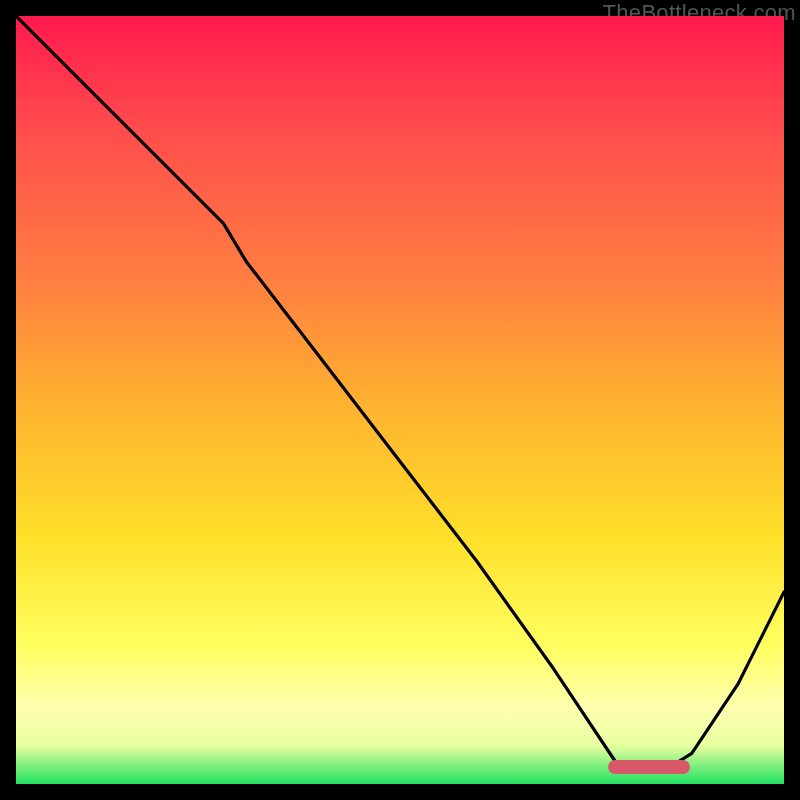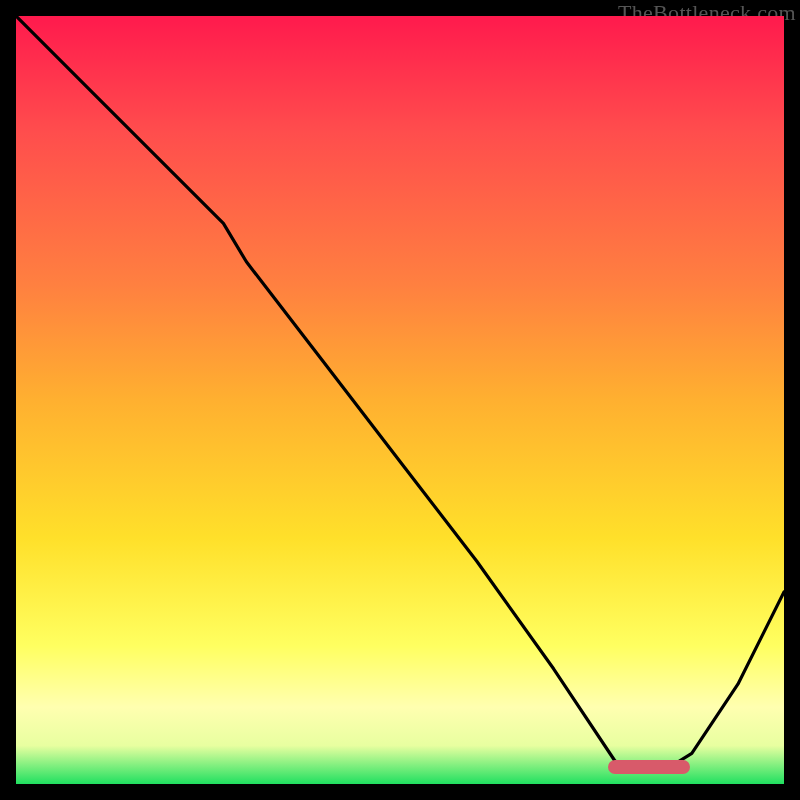--- a/index.html
+++ b/index.html
@@ -7,21 +7,20 @@
     padding: 0;
     width: 800px;
     height: 800px;
     background: #000;
     font-family: Arial, Helvetica, sans-serif;
   }
   .frame {
     position: relative;
     width: 800px;
     height: 576px;
-    font-family: Liberation Serif, serif;
   }
   .plot-area {
     position: absolute;
     left: 16px;
     top: 16px;
     width: 768px;
     height: 768px;
     background: linear-gradient(to bottom,
       #ff1a4d 0%,
       #ff4d4d 15%,

